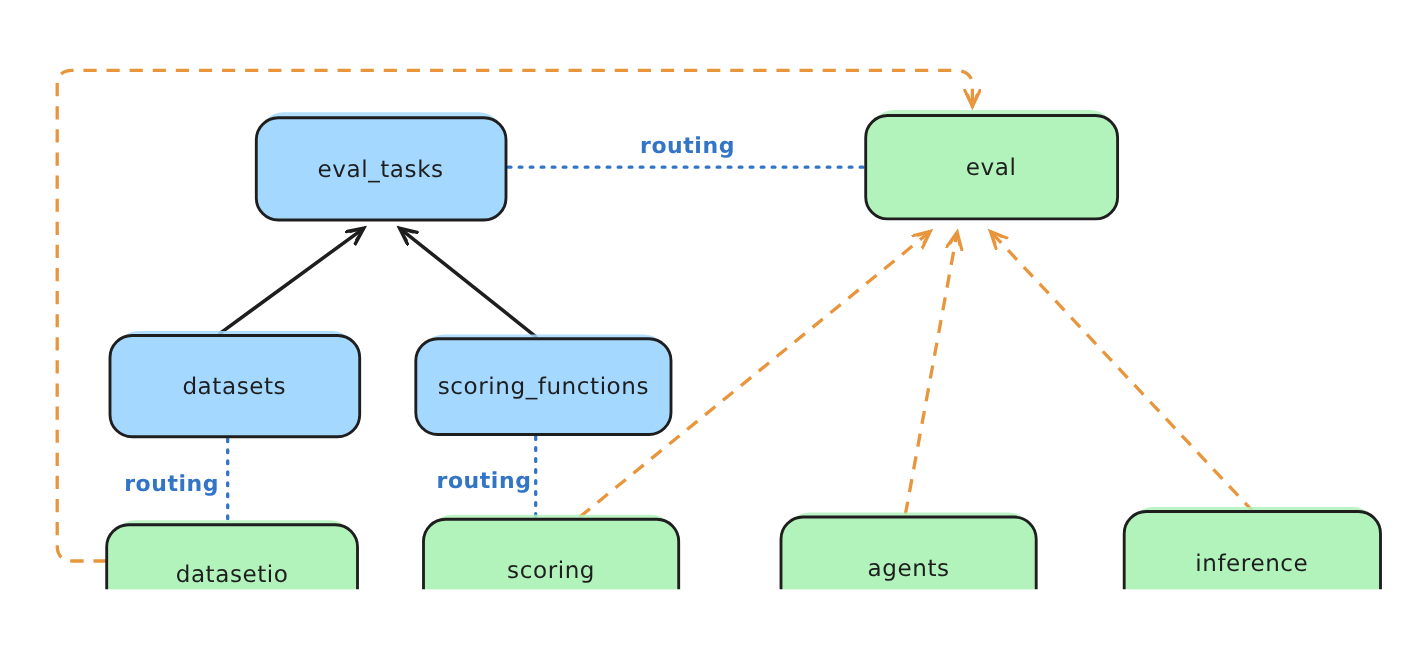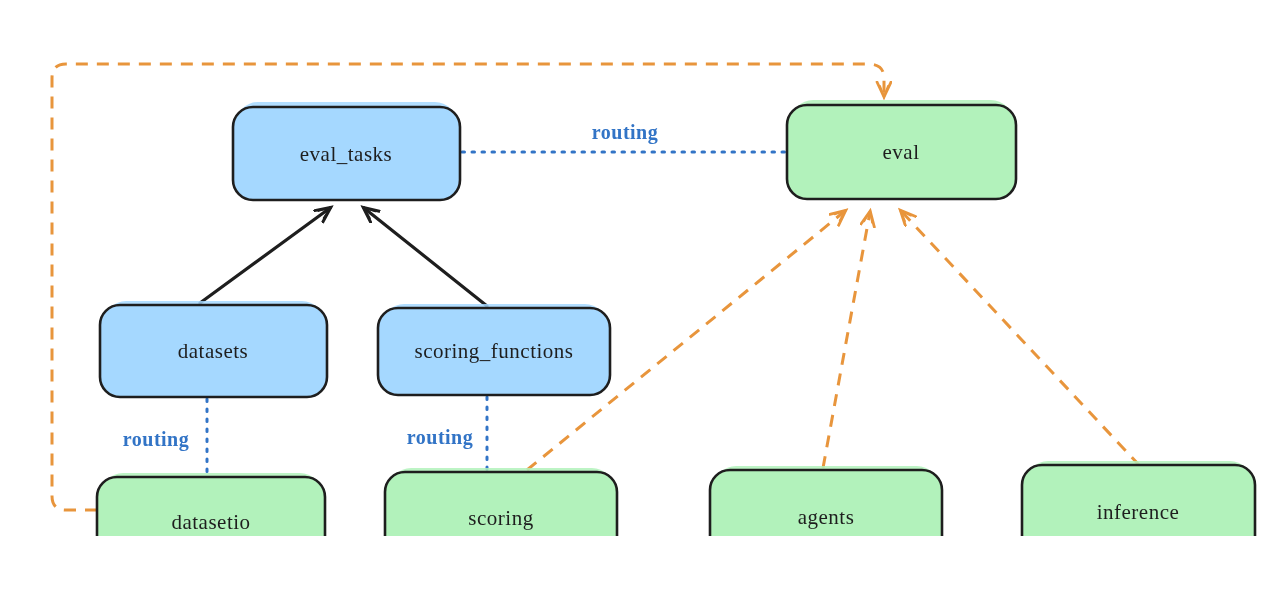--- a/index.html
+++ b/index.html
@@ -7,21 +7,20 @@
     padding: 0;
     background: #ffffff;
     font-family: "DejaVu Sans", "Liberation Sans", sans-serif;
   }
   .canvas {
     position: relative;
     width: 1280px;
     height: 536px;
     background: #ffffff;
     overflow: hidden;
-    font-family: Liberation Serif, serif;
   }
   svg { display: block; }
   .node-rect {
     stroke: #1e1e1e;
     stroke-width: 2.6;
   }
   .node-rect.registry { fill: #a5d8ff; }
   .node-rect.provider { fill: #b2f2bb; }
   .node-ghost { stroke: none; opacity: 0.85; }
   .node-ghost.registry { fill: #a5d8ff; }

